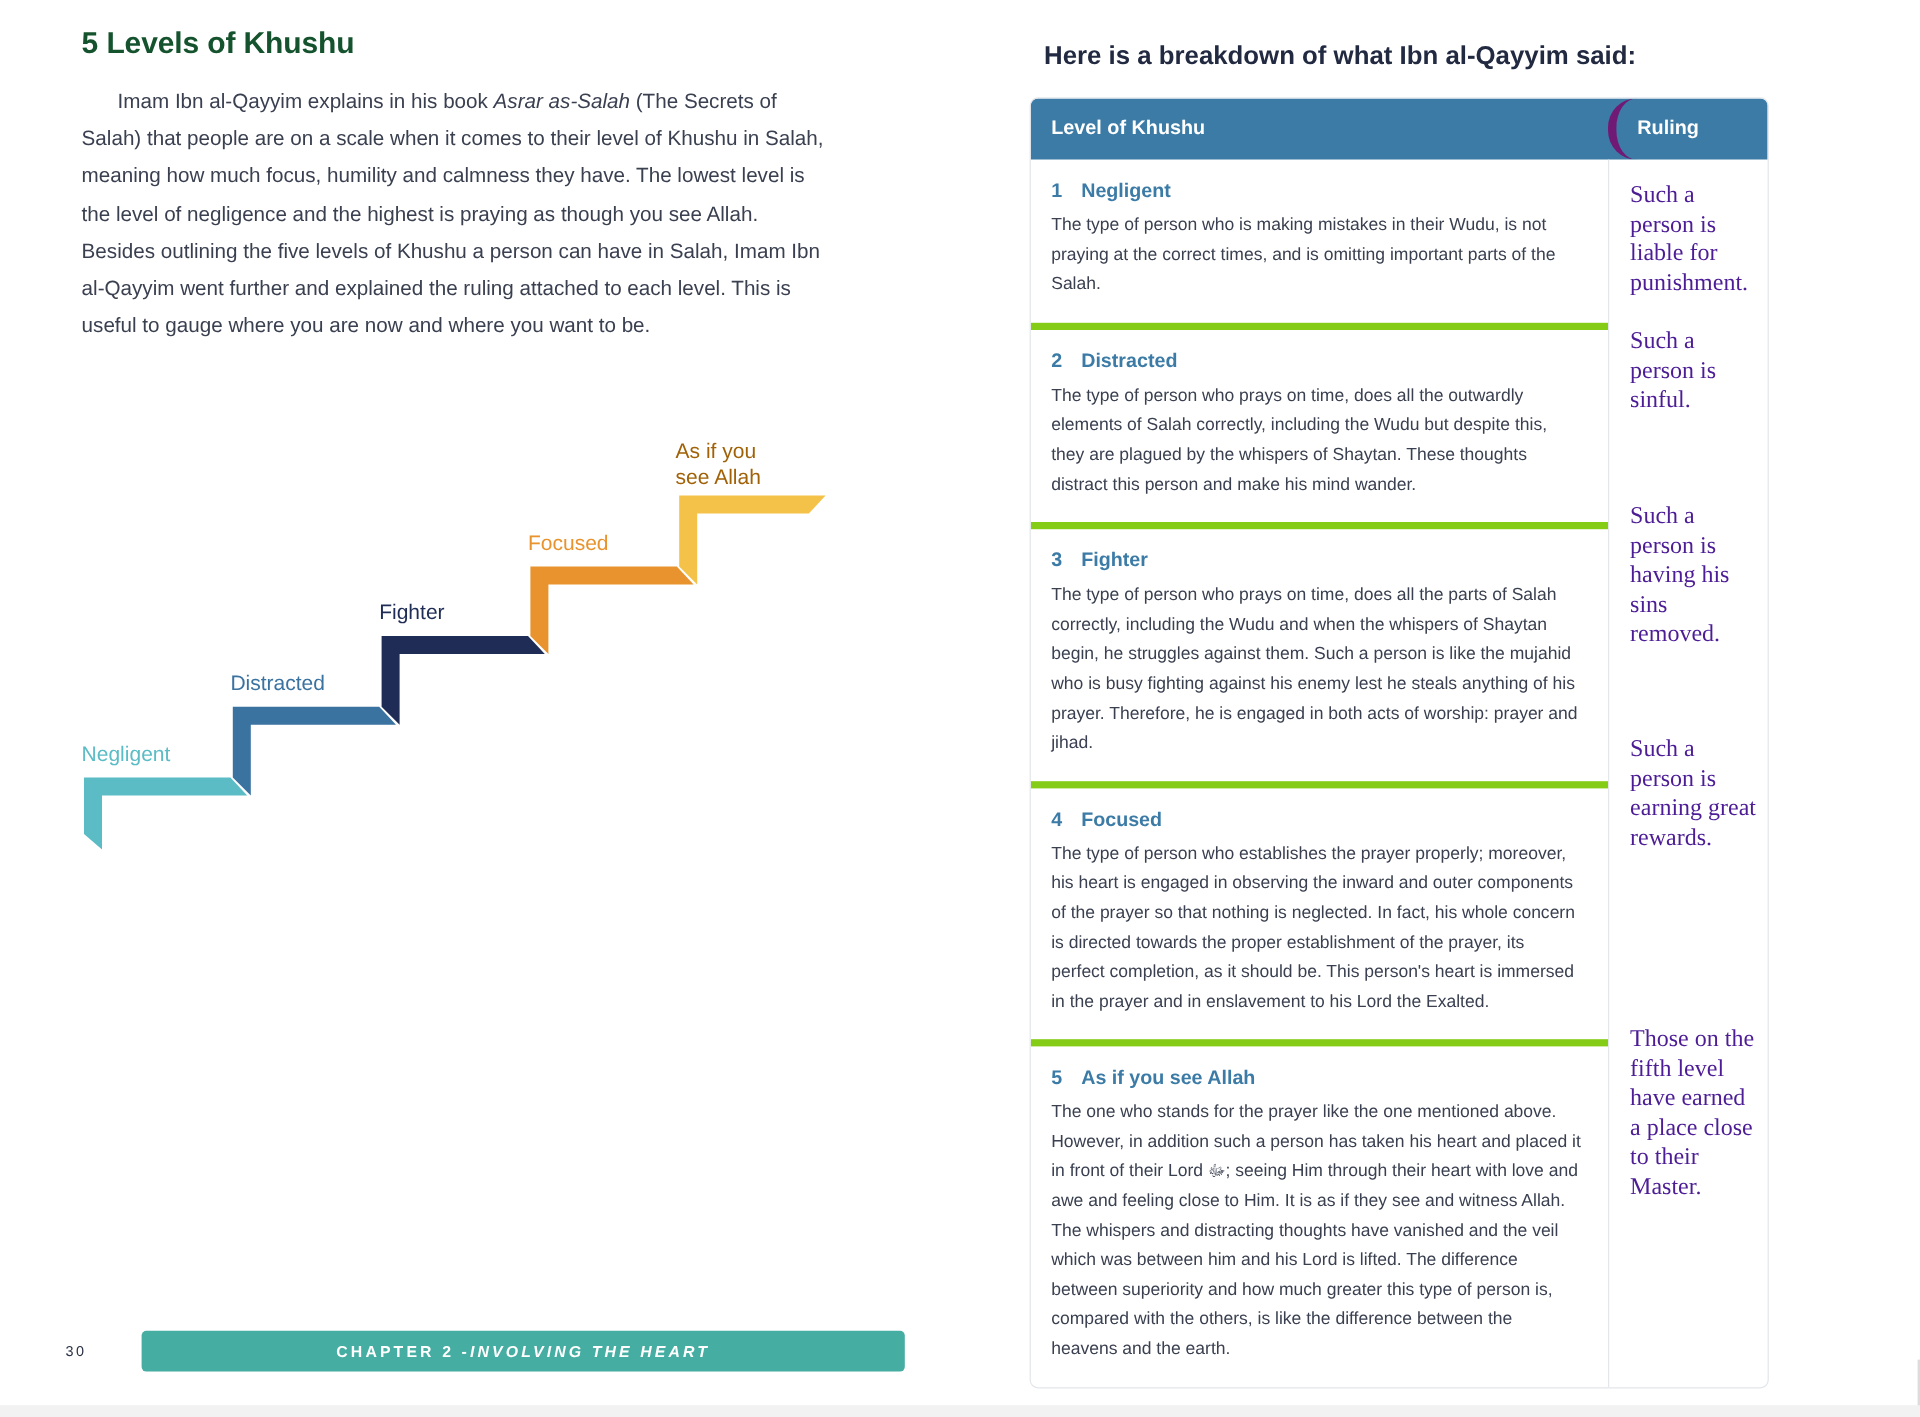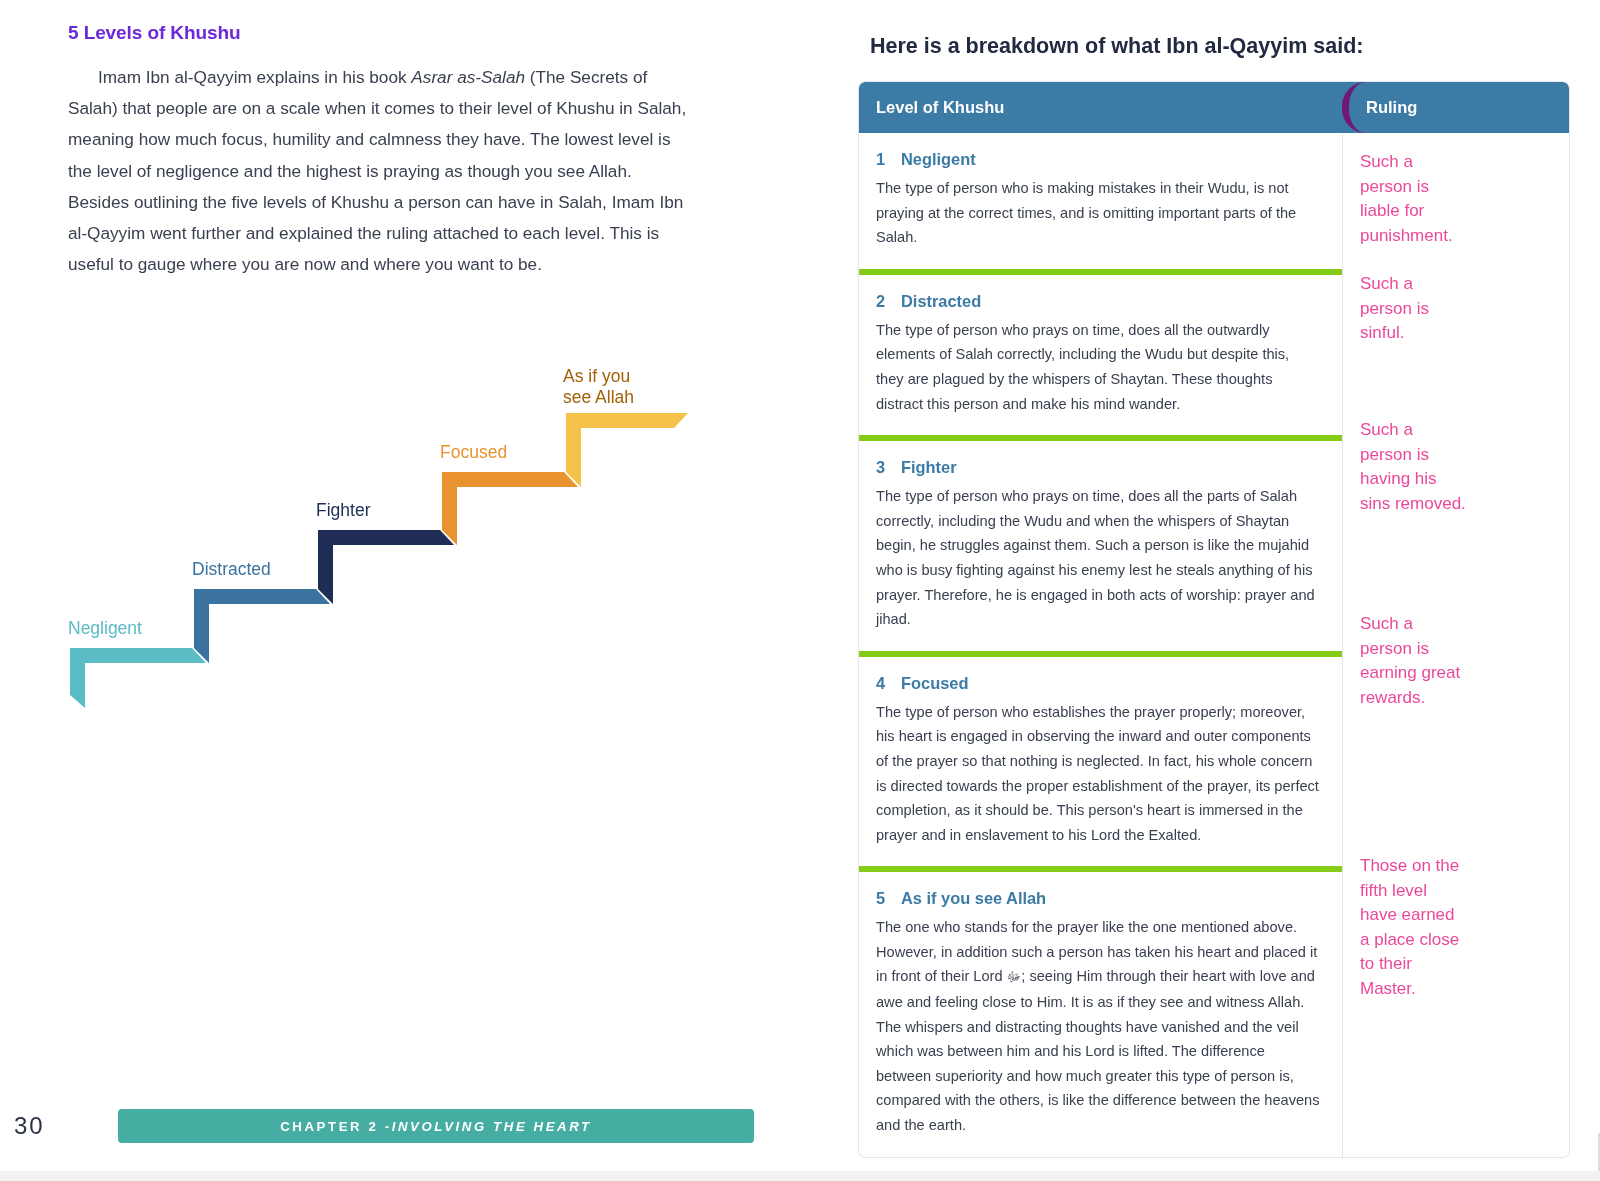--- a/index.html
+++ b/index.html
@@ -19,23 +19,23 @@
   
   .spread { position: absolute; inset: 0; display: block; }
 
   .page-left  { position: absolute; left: 0;   top: 0; width: 800px;  height: 1181px; }
   .page-right { position: absolute; left: 800px; top: 0; width: 800px; height: 1181px; }
 
   
   .left-inner { position: absolute; left: 68px; top: 0; width: 640px; }
 
   .section-title {
-    font-size: 19px;
-    font-weight: 700;
-    color: #6d28d9;
+    font-size: 25px;
+    font-weight: 700;
+    color: #14532d;
     letter-spacing: -0.1px;
     margin: 0;
     padding-top: 22px;
   }
 
   .body-para {
     font-size: 17.2px;
     line-height: 31.2px;
     color: #3a4050;
     margin: 0;
@@ -75,21 +75,21 @@
     font-size: 21.5px;
     font-weight: 700;
     color: #222a42;
     margin: 12px;
     padding-top: 22px;
   }
 
   .khushu-table {
     position: relative;
     margin-top: 22px;
-    width: 712px;
+    width: 616px;
     border: 1px solid #e3e6ea;
     border-radius: 7px;
     background: #fff;
     overflow: hidden;
     box-sizing: border-box;
   }
 
   .tbl-head {
     display: flex;
     background: #3b7ba6;
@@ -129,43 +129,44 @@
   .level-text {
     font-size: 14.6px;
     line-height: 24.6px;
     color: #3a4050;
     margin: 0;
   }
   .level-text .honorific { font-size: 13px; }
 
   .ruling-cell {
     padding: 17px 8px 12px 17px;
-    font-size: 17px;
+    font-size: 20px;
     line-height: 24.6px;
-    color: #ec4899;
+    color: #4c1d95;
     box-sizing: border-box;
+    font-family: Liberation Serif, serif;
   }
 
   
   .footer {
     position: absolute;
     bottom: 38px;
     height: 34px;
     display: flex;
     align-items: center;
   }
   .footer-left  { left: 14px;  width: 740px; }
 
   .page-num {
-    font-size: 24px;
+    font-size: 12px;
     font-weight: 500;
     letter-spacing: 2px;
     color: #2b3245;
     width: 58px;
-    text-align: left;
+    text-align: right;
     flex: none;
   }
 
   .chapter-banner {
     flex: 1;
     height: 34px;
     background: #45ada2;
     border-radius: 4px;
     color: #ffffff;
     font-size: 13.2px;

